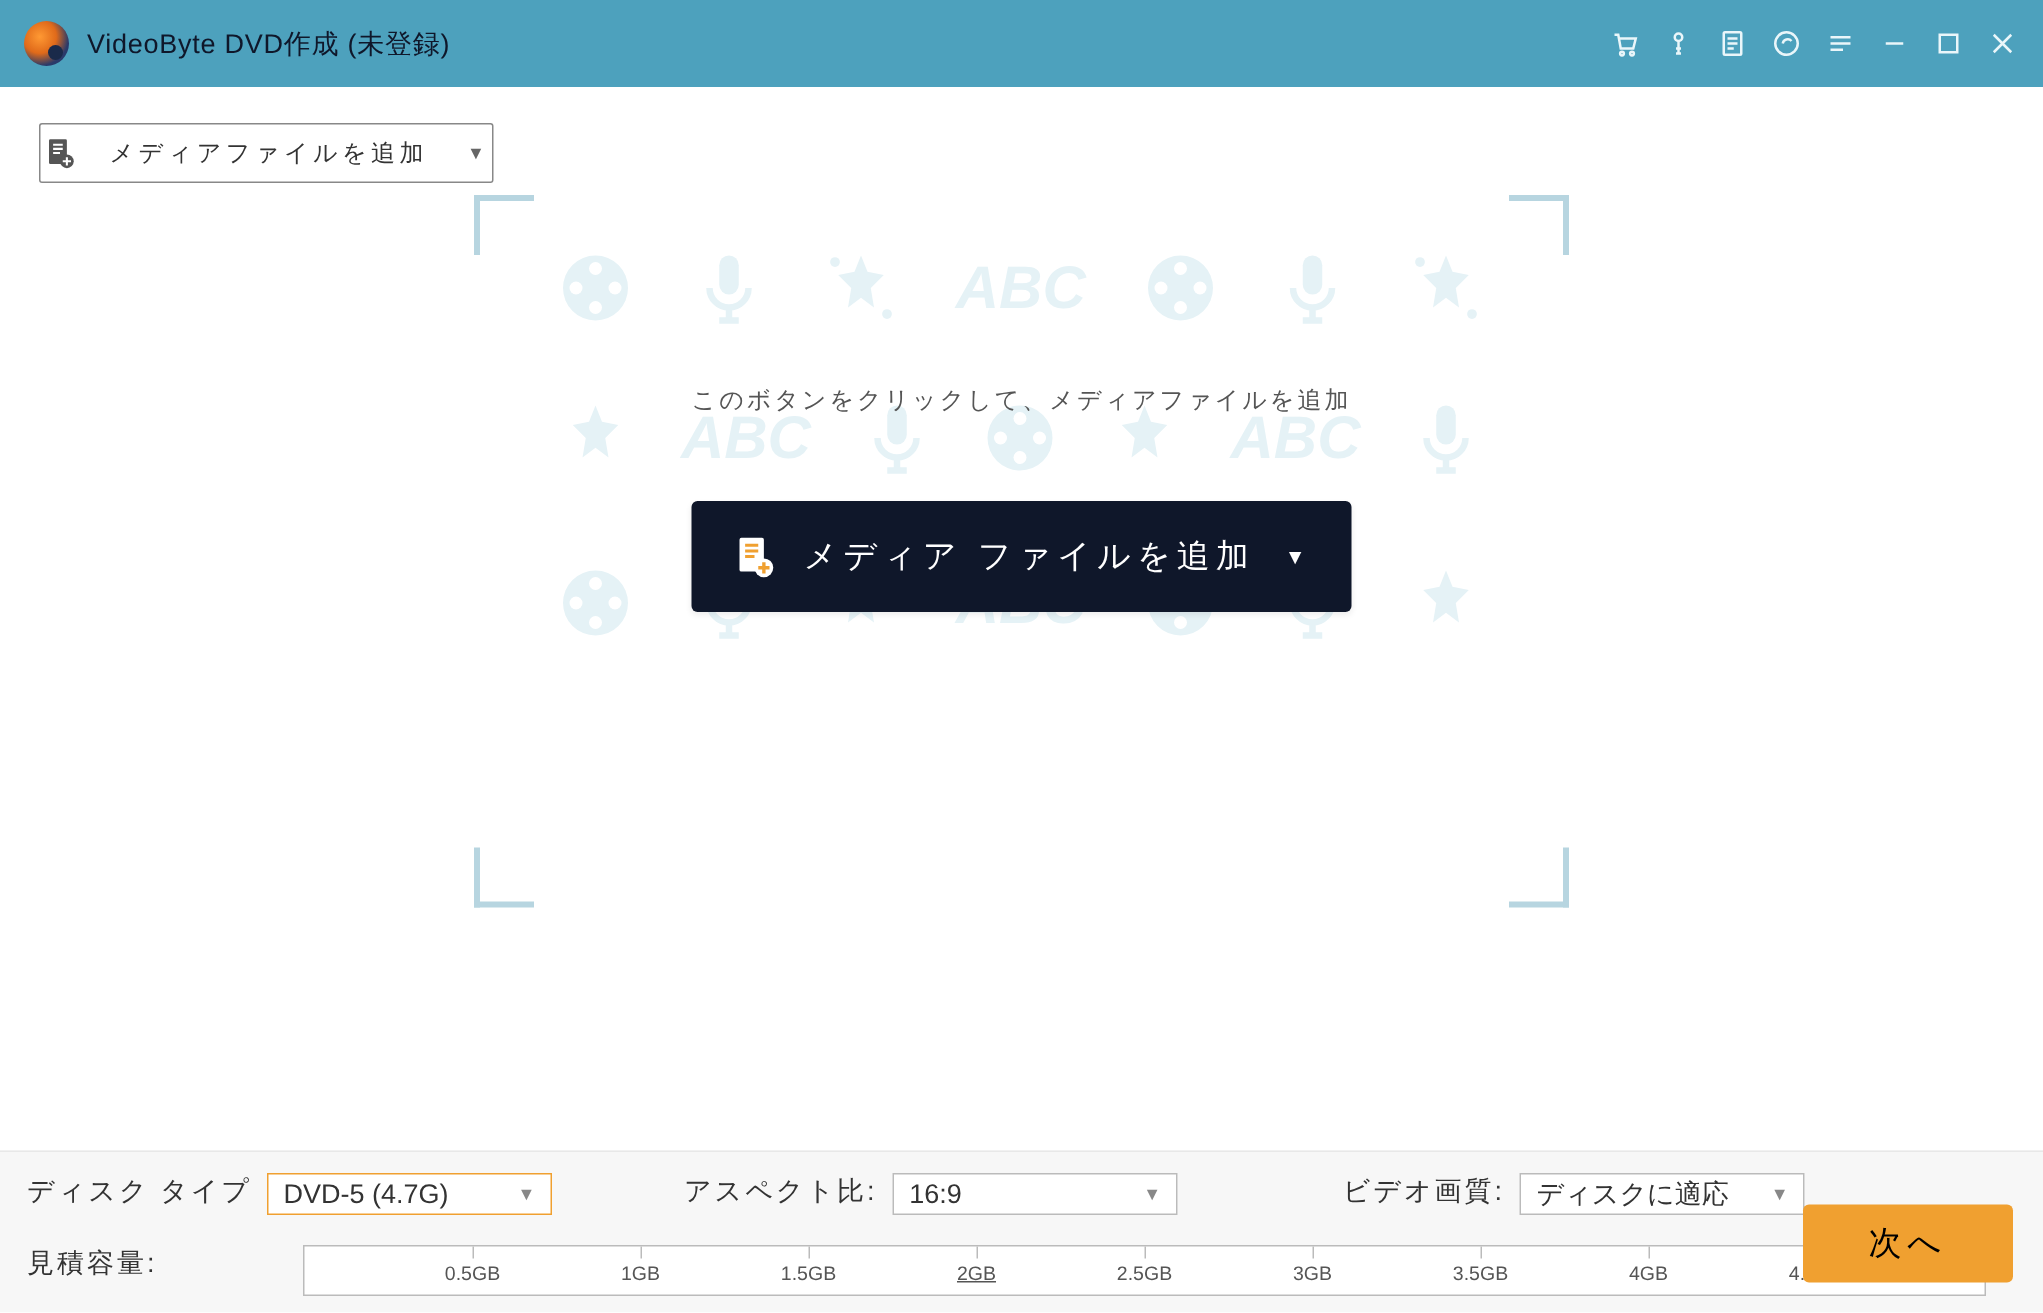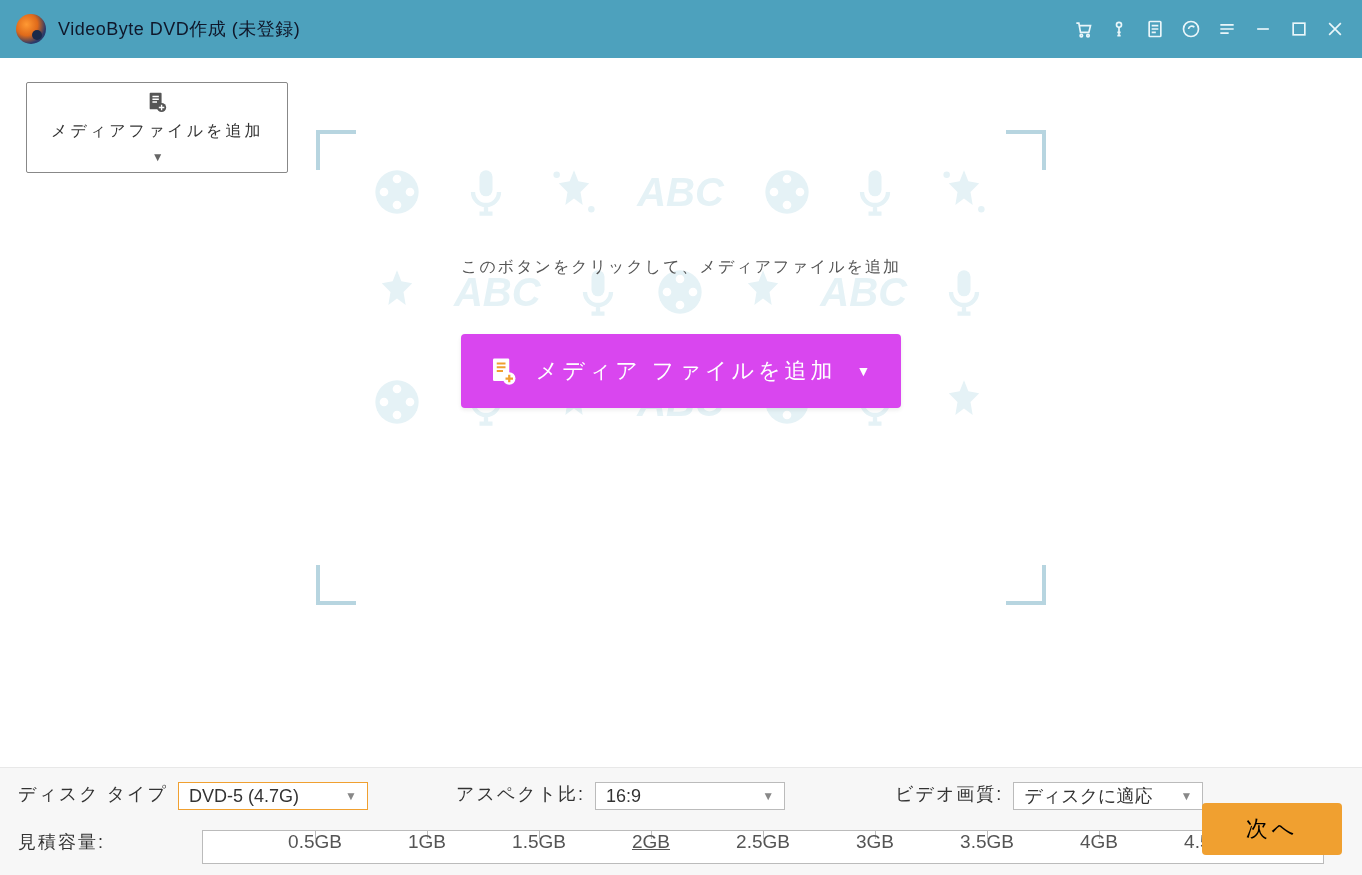--- a/index.html
+++ b/index.html
@@ -48,30 +48,29 @@
     font-size: 20px; line-height:1; font-weight:400;
   }
 
   
   .toolbar {
     padding: 24px 26px;
   }
   .add-btn {
     display: inline-flex;
     align-items: center;
-    gap: 8px;
+    gap: 22px;
     border: 1px solid #888;
     border-radius: 2px;
-    padding: 8px 24px;
+    padding: 8px 2px;
     font-size: 16px;
     color: #333;
     background: #fff;
     cursor: pointer;
     letter-spacing: 3px;
-    flex-direction: column;
   }
   .add-btn .caret { margin-left:4px; font-size:12px; color:#666; }
   .add-btn svg { width:22px; height:22px; }
 
   
   .dropzone {
     position: absolute;
     left: 0; right: 0; top: 130px;
     display:flex; flex-direction:column; align-items:center;
   }
@@ -106,21 +105,21 @@
   .dz-hint {
     font-size: 16px;
     color: #555;
     letter-spacing: 2px;
     margin-top: -70px;
     z-index: 2;
   }
   .dz-bigbtn {
     margin-top: 56px;
     display:inline-flex; align-items:center; gap:18px;
-    background: #d946ef;
+    background: #0f172a;
     color:#fff;
     font-size: 22px;
     letter-spacing: 4px;
     padding: 22px 27px;
     border-radius: 4px;
     cursor:pointer;
     z-index:2;
     box-shadow: 0 2px 4px rgba(0,0,0,0.08);
   }
   .dz-bigbtn .caret { font-size:14px; margin-left:2px; }
@@ -172,22 +171,22 @@
     border: 1px solid #bbb;
     position:relative;
     background:#fff;
     margin-right: 20px;
   }
   .ruler .tick {
     position:absolute; top:0;
     width:1px; height:8px; background:#bbb;
   }
   .ruler .lbl {
-    position:absolute; top:0;
-    font-size:19px; color:#555;
+    position:absolute; top:10px;
+    font-size:13px; color:#555;
     transform: translateX(-50%);
   }
   .next-btn {
     position:absolute;
     right: 20px;
     bottom: 20px;
     width: 140px;
     height: 52px;
     background:#f0a030;
     color:#000000;

